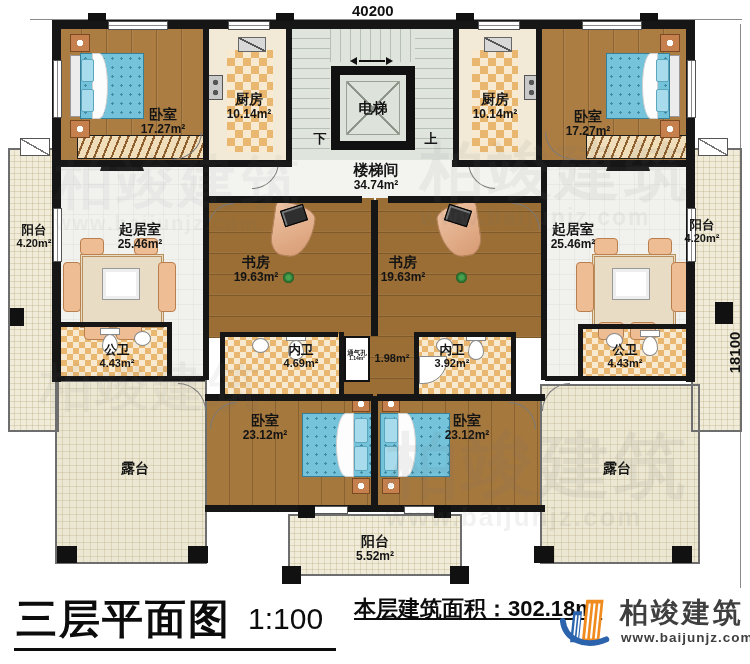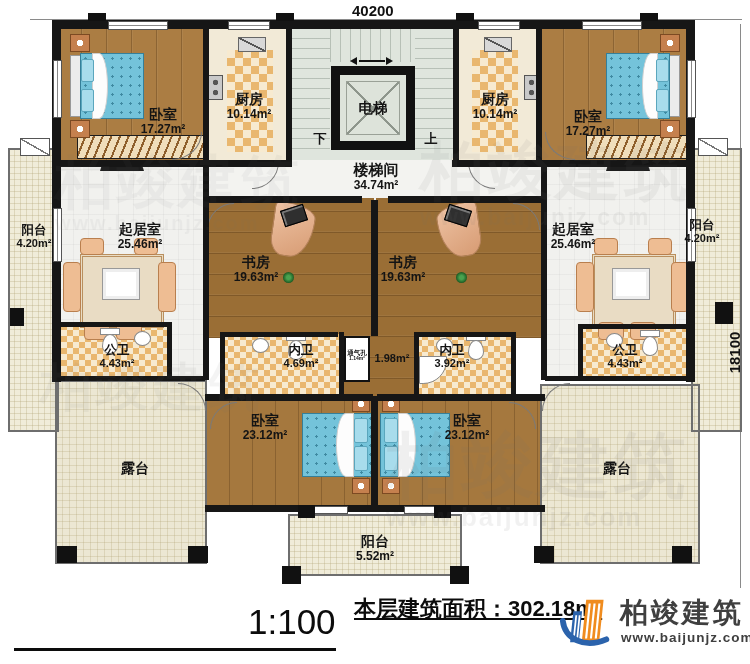--- a/index.html
+++ b/index.html
@@ -74,21 +74,21 @@
   .lbl.tiny .nm{font-size:6.5px;}
   .lbl.tiny .ar{font-size:5px;}
   .lbl.single{font-size:13px;}
   .dim{position:absolute;color:#111;font-weight:700;font-size:15px;z-index:31;}
   .dimline{position:absolute;background:#8a8a8a;z-index:4;}
   .wm{position:absolute;z-index:34;color:#707070;font-weight:800;pointer-events:none;line-height:1.05;}
   .wm span{display:block;letter-spacing:4px;}
   
   .titleblock{position:absolute;left:0;top:588px;width:750px;height:76px;background:#fff;z-index:40;}
   .tb-title{position:absolute;left:16px;top:4px;font-size:41px;font-weight:600;color:#0c0c0c;letter-spacing:2px;}
-  .tb-scale{position:absolute;left:248px;top:14px;font-size:35px;font-weight:500;color:#0c0c0c;}
+  .tb-scale{position:absolute;left:248px;top:14px;font-size:30px;font-weight:500;color:#0c0c0c;}
   .tb-rule{position:absolute;left:14px;top:60px;width:322px;height:3px;background:#0c0c0c;}
   .tb-info{position:absolute;left:354px;font-size:22px;font-weight:600;color:#0c0c0c;white-space:nowrap;text-decoration:underline;}
   .logo{position:absolute;left:558px;top:2px;width:190px;height:72px;}
   .logo-name{position:absolute;left:62px;top:4px;font-size:28px;font-weight:800;color:#3f3f3f;letter-spacing:3px;}
   .logo-site{position:absolute;left:63px;top:40px;font-size:13.5px;font-weight:700;color:#3f3f3f;letter-spacing:1px;}
 </style>
 </head>
 <body>
 
 <div class="page">
@@ -402,20 +402,21 @@
     <div class="wm" style="left:386px;top:428px;opacity:.09;">
         <span style="font-size:72px;">柏竣建筑</span>
         <span style="font-size:26px;letter-spacing:2px;">www.baijunjz.com</span>
       </div>
     <div class="wm" style="left:40px;top:360px;opacity:.07;">
         <span style="font-size:52px;">柏竣建筑</span>
       </div>
   </div>
 
   <div class="titleblock">
+    <div class="tb-title">三层平面图</div>
     <div class="tb-scale">1:100</div>
     <div class="tb-rule"></div>
     <div class="tb-info" style="top:6px;"><span>本层建筑面积：</span><span>302.18m²</span></div>
     <div class="logo">
       <svg width="58" height="58" viewBox="0 0 60 60" style="position:absolute;left:0;top:2px;">
         <g transform="skewX(-6)">
           <rect x="18" y="20" width="9" height="32" fill="#2b63ac"></rect>
           <rect x="20.5" y="24" width="1.8" height="24" fill="#fff"></rect>
           <rect x="24" y="24" width="1.8" height="24" fill="#fff"></rect>
           <rect x="30" y="8" width="18" height="44" fill="#f08c1f"></rect>

